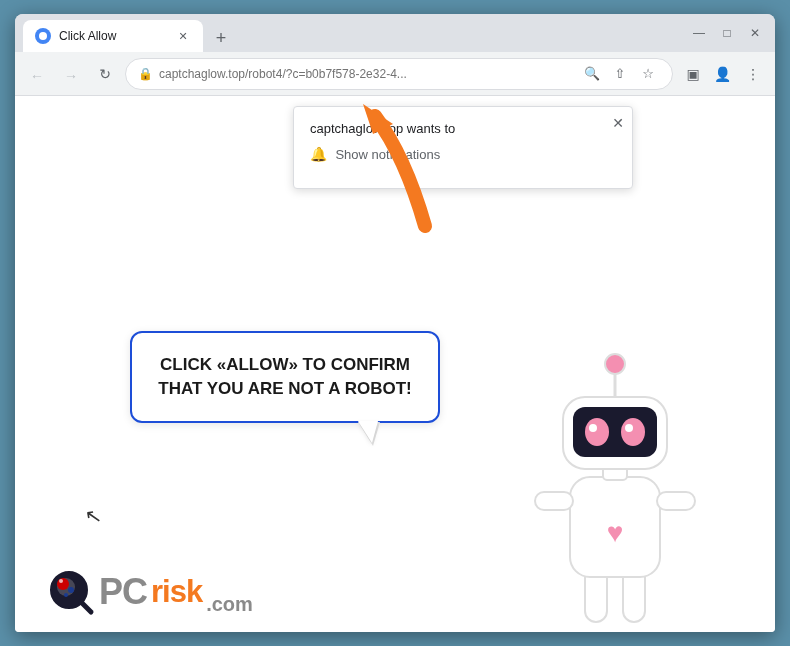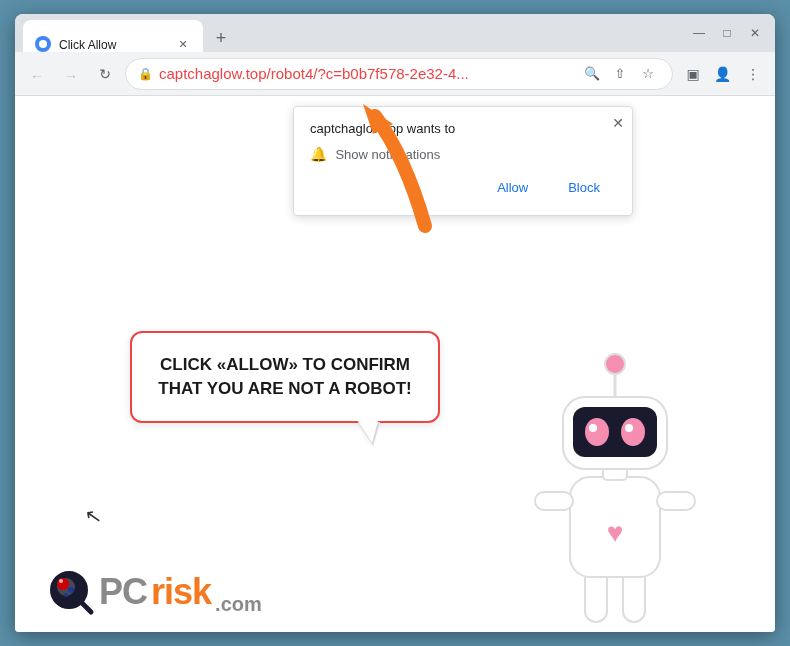--- a/index.html
+++ b/index.html
@@ -39,21 +39,21 @@
       align-items: flex-end;
       flex: 1;
       height: 100%;
     }
 
     .tab {
       background: #ffffff;
       border-radius: 8px 8px 0 0;
       height: 32px;
       display: flex;
-      align-items: flex-end;
+      align-items: center;
       padding: 0 12px;
       gap: 8px;
       min-width: 180px;
       max-width: 240px;
       margin-top: 47px;
     }
 
     .tab-favicon {
       width: 16px;
       height: 16px;
@@ -163,22 +163,22 @@
       padding: 0 12px;
       gap: 6px;
     }
 
     .lock-icon {
       color: #5f6368;
       font-size: 12px;
     }
 
     .url-text {
-      font-size: 15px;
-      color: #ef4444;
+      font-size: 12px;
+      color: #737373;
       flex: 1;
       overflow: hidden;
       white-space: nowrap;
       text-overflow: ellipsis;
     }
 
     .url-icons {
       display: flex;
       gap: 4px;
       align-items: center;
@@ -289,21 +289,21 @@
       left: 340px;
       z-index: 10;
     }
 
     
     .speech-bubble {
       position: absolute;
       top: 235px;
       left: 115px;
       background: white;
-      border: 2px solid #ef4444;
+      border: 2px solid #1d4ed8;
       border-radius: 12px;
       padding: 20px 24px;
       width: 310px;
       text-align: center;
       box-shadow: 0 2px 8px rgba(0,0,0,0.1);
     }
 
     .speech-bubble::after {
       content: '';
       position: absolute;
@@ -362,21 +362,21 @@
     }
 
     .pc-text {
       font-size: 36px;
       font-weight: 900;
       color: #8a8a8a;
       letter-spacing: -1px;
     }
 
     .risk-text {
-      font-size: 36px;
+      font-size: 31px;
       font-weight: 900;
       color: #f47920;
       letter-spacing: -1px;
     }
 
     .com-text {
       font-size: 20px;
       color: #8a8a8a;
       font-weight: 700;
       margin-top: 24px;
@@ -449,24 +449,20 @@
       </svg>
     </div>
 
     <div class="notification-popup">
       <span class="popup-close">✕</span>
       <div class="popup-site">captchaglow.top wants to</div>
       <div class="popup-notification-row">
         <span class="bell-icon">🔔</span>
         <span class="popup-notification-text">Show notifications</span>
       </div>
-      <div class="popup-buttons">
-        <button class="popup-btn allow">Allow</button>
-        <button class="popup-btn block">Block</button>
-      </div>
     </div>
 
     <div class="speech-bubble">
       <div class="bubble-text">CLICK «ALLOW» TO CONFIRM THAT YOU ARE NOT A ROBOT!</div>
     </div>
 
     <div class="robot-container">
       <svg viewBox="0 0 200 320" xmlns="http://www.w3.org/2000/svg" width="200" height="320">
 
         <ellipse cx="100" cy="310" rx="45" ry="8" fill="#333" opacity="0.3"></ellipse>

